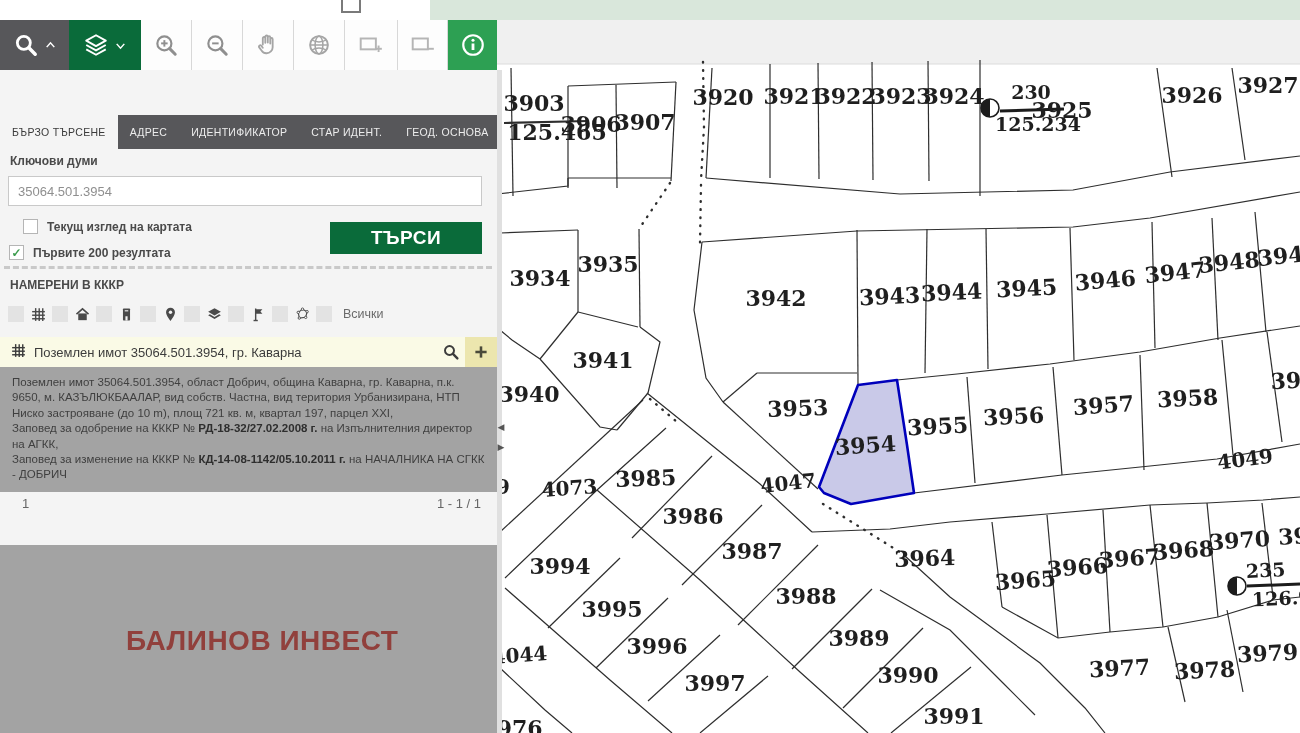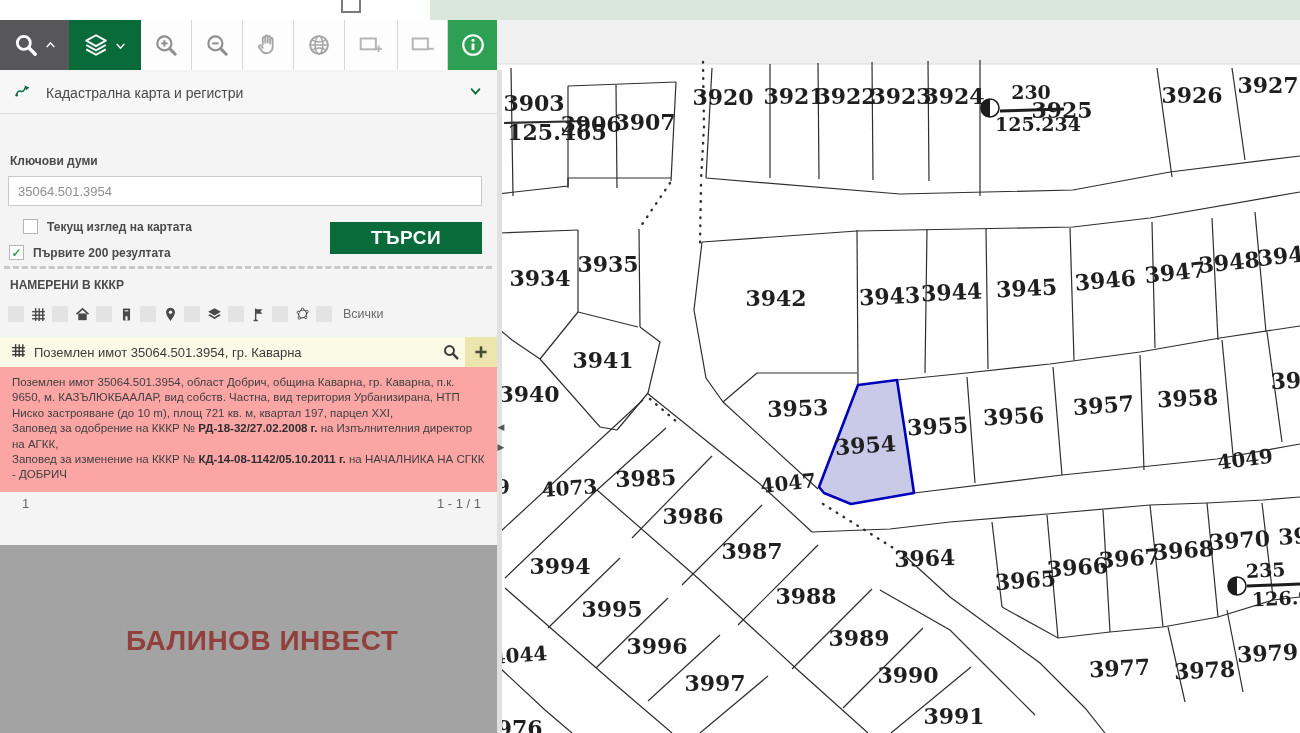--- a/index.html
+++ b/index.html
@@ -48,21 +48,21 @@
   #found-label{position:absolute;left:10px;top:208px;font-size:12px;font-weight:bold;color:#4a4a4a;}
   #filters{position:absolute;left:3px;top:233px;height:22px;display:flex;align-items:center;}
   .f-cb{width:16px;height:16px;background:#e3e3e3;margin:0 5px;cursor:pointer;}
   .f-icon{width:18px;height:18px;display:flex;align-items:center;justify-content:center;}
   #filters .all-label{margin-left:6px;font-size:12.5px;color:#6a6a6a;}
   #result-row{position:absolute;left:0;top:267px;width:497px;height:30px;background:#fafae6;display:flex;align-items:center;cursor:pointer;}
   #result-row .r-icon{margin-left:10px;}
   #result-row .r-text{margin-left:7px;font-size:13px;color:#3c3c3c;flex:1;white-space:nowrap;overflow:hidden;}
   #result-row .r-find{width:28px;display:flex;justify-content:center;cursor:pointer;}
   #result-row .r-add{width:32px;height:30px;background:#ece6ae;display:flex;align-items:center;justify-content:center;cursor:pointer;}
-  #info-block{position:absolute;left:0;top:297px;width:497px;height:125px;background:#fca5a5;box-sizing:border-box;padding:8px 12px;font-size:11.5px;line-height:1.34;color:#3f3f3f;white-space:pre-wrap;overflow:hidden;}
+  #info-block{position:absolute;left:0;top:297px;width:497px;height:125px;background:#a3a3a3;box-sizing:border-box;padding:8px 12px;font-size:11.5px;line-height:1.34;color:#3f3f3f;white-space:pre-wrap;overflow:hidden;}
   #info-block b{color:#2e2e2e;}
   #list-footer-left{position:absolute;left:22px;top:426px;font-size:13px;color:#666;}
   #list-footer-right{position:absolute;right:16px;top:426px;font-size:13px;color:#666;}
   #dark-panel{position:absolute;left:0;top:463px;width:497px;height:200px;background:#a3a3a3;margin-top:12px;}
   #watermark{position:absolute;left:126px;top:80px;font-size:28px;font-weight:bold;letter-spacing:.5px;color:#8e2f2b;opacity:.85;white-space:nowrap;}
 </style>
 </head>
 <body>
 
 <div id="app">
@@ -421,31 +421,27 @@
         <text x="1205" y="678" text-anchor="middle" fill="#1f1f1f" font-family="&quot;DejaVu Serif&quot;,&quot;Liberation Serif&quot;,serif" font-weight="bold" font-size="22" transform="rotate(-3 1205 678)">3978</text>
         <text x="1268" y="661" text-anchor="middle" fill="#1f1f1f" font-family="&quot;DejaVu Serif&quot;,&quot;Liberation Serif&quot;,serif" font-weight="bold" font-size="22" transform="rotate(-3 1268 661)">3979</text>
       </svg>
     </div>
 
   <div class="abs" id="side-divider"></div>
   <div class="abs side-arrow" style="top:420px;">◀</div>
   <div class="abs side-arrow" style="top:440px;">▶</div>
 
   <div class="abs" id="sidebar">
-    <div id="panel-header">
-      <span class="ph-icon"><svg width="20" height="20" viewBox="0 0 24 24">
-            <path d="M3 16.5 C6.5 6, 9.5 18.5, 13.5 8" fill="none" stroke="#0a6b3a" stroke-width="1.9" stroke-linecap="round"></path>
-            <path d="M12.5 5.5 l6 2.2 -4 3.4 z" fill="#0a6b3a"></path>
-            <circle cx="3.2" cy="17" r="1.5" fill="#0a6b3a"></circle>
-          </svg></span>
-      <span class="ph-label">Кадастрална карта и регистри</span>
-      <span class="ph-chev"><svg width="15" height="15" viewBox="0 0 24 24">
-            <polyline points="5,9 12,17 19,9" fill="none" stroke="#0a6b3a" stroke-width="2.8"></polyline>
-          </svg></span>
-    </div>
+    <div id="tabs">
+        <div class="tab active">БЪРЗО ТЪРСЕНЕ</div>
+        <div class="tab">АДРЕС</div>
+        <div class="tab">ИДЕНТИФИКАТОР</div>
+        <div class="tab">СТАР ИДЕНТ.</div>
+        <div class="tab">ГЕОД. ОСНОВА</div>
+      </div>
 
     <div class="fld-label">Ключови думи</div>
     <input id="kw-input" value="35064.501.3954" style="">
 
     <div class="cb-row" style="top:149px;padding-left:14px;">
       <span class="cb-box" id="cb0-box"></span>
       <span class="cb-label">Текущ изглед на картата</span>
     </div>
     <div class="cb-row" style="top:175px;">
       <span class="cb-box" id="cb1-box">✓</span>

